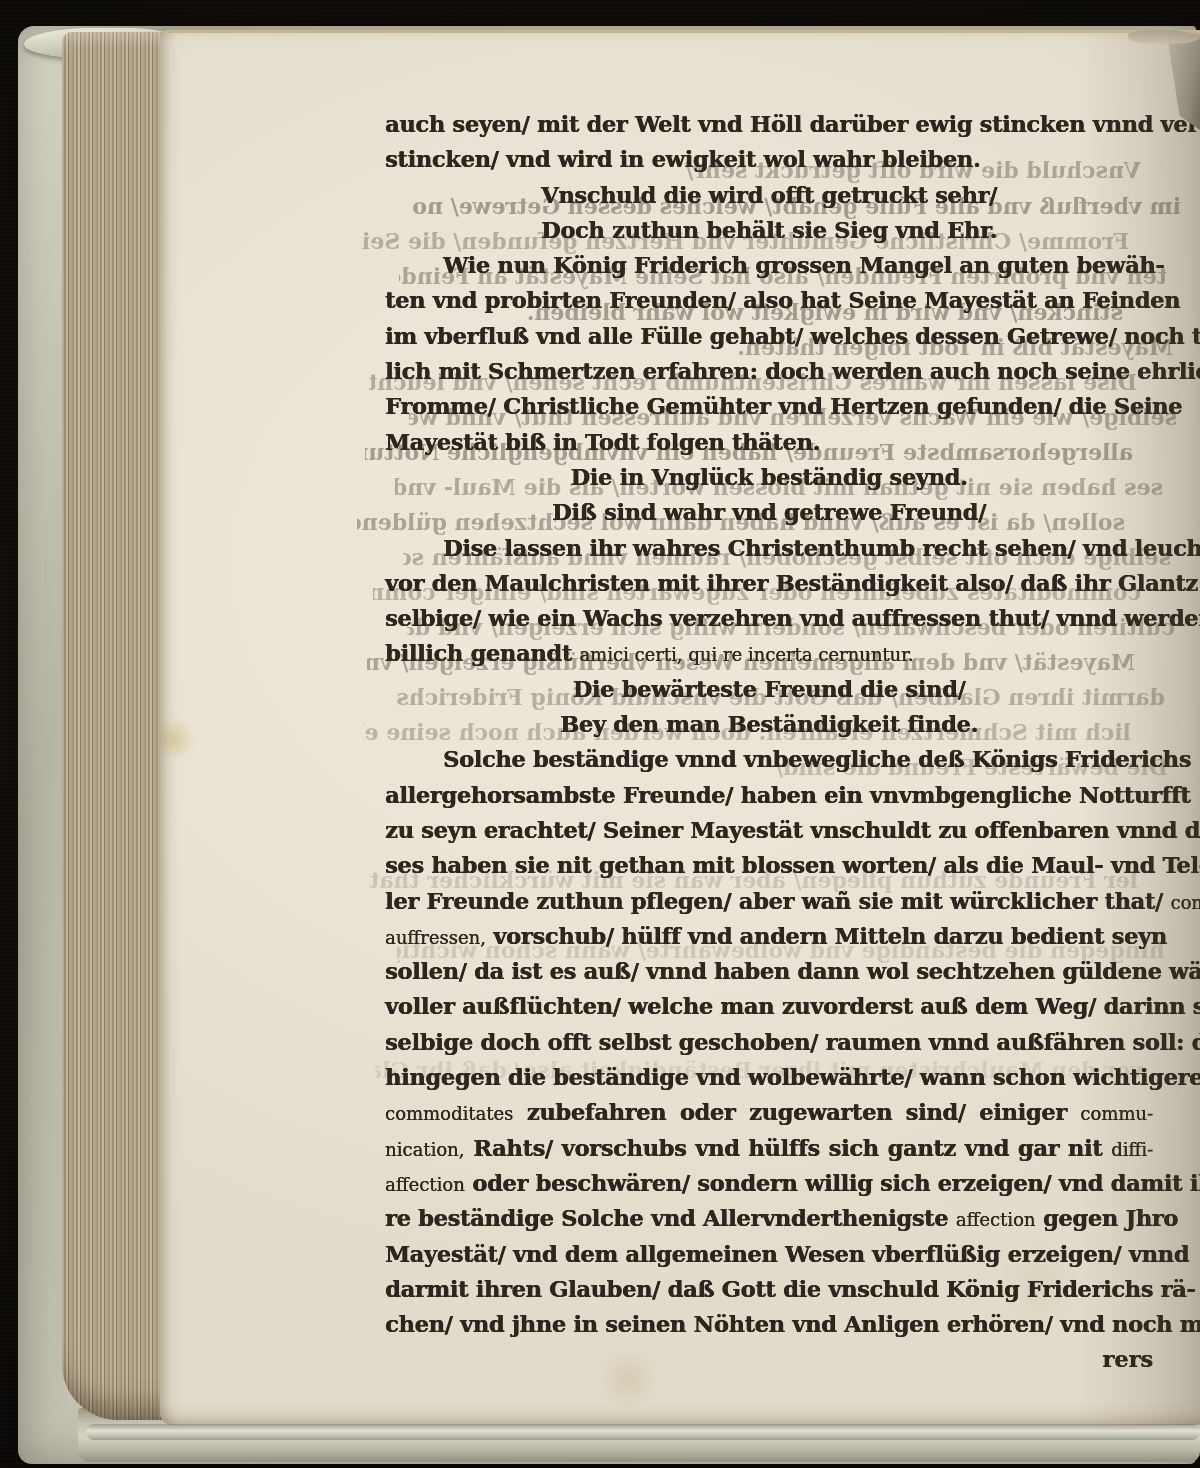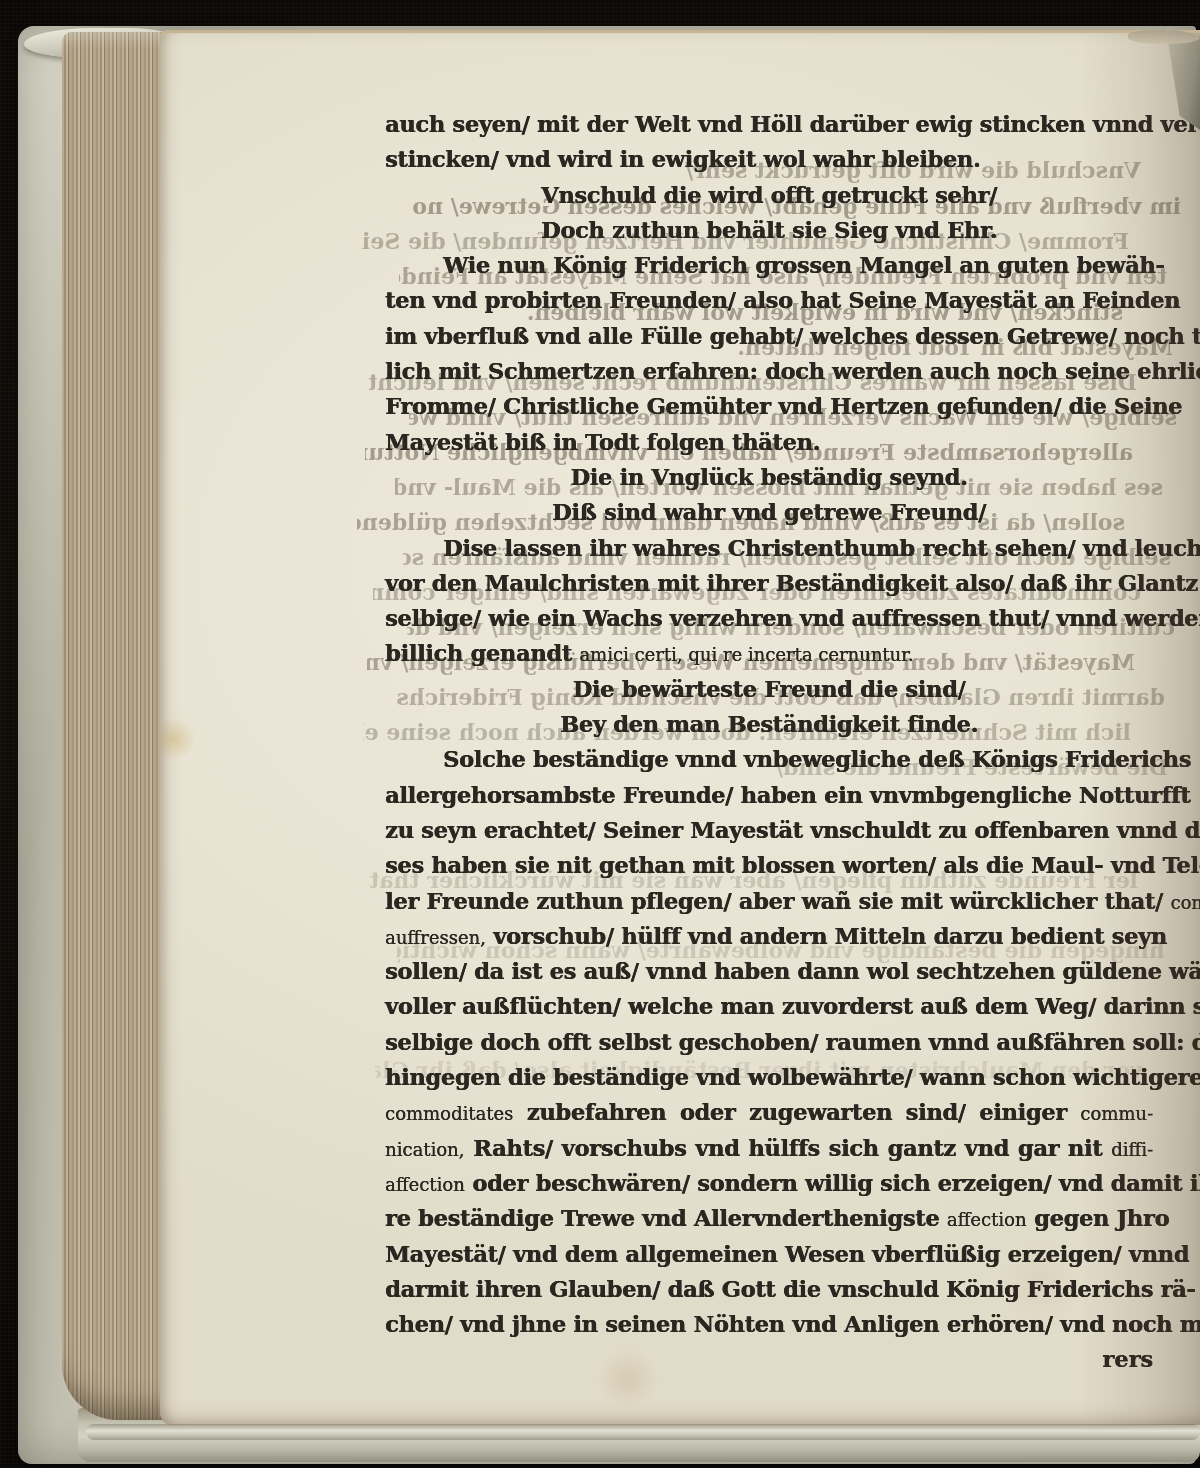--- a/index.html
+++ b/index.html
@@ -134,21 +134,21 @@
         <div class="line just"><span class="frk">ses haben sie nit gethan mit blossen worten/ als die Maul- vnd Tel-</span></div>
         <div class="line just"><span class="frk">ler Freunde zuthun pflegen/ aber wañ sie mit würcklicher that/ </span><span class="rom">com-</span></div>
         <div class="line just"><span class="rom">auffressen,</span><span class="frk"> vorschub/ hülff vnd andern Mitteln darzu bedient seyn</span></div>
         <div class="line just"><span class="frk">sollen/ da ist es auß/ vnnd haben dann wol sechtzehen güldene wägen</span></div>
         <div class="line just"><span class="frk">voller außflüchten/ welche man zuvorderst auß dem Weg/ darinn sie</span></div>
         <div class="line just"><span class="frk">selbige doch offt selbst geschoben/ raumen vnnd außfähren soll: da</span></div>
         <div class="line just"><span class="frk">hingegen die beständige vnd wolbewährte/ wann schon wichtigere </span></div>
         <div class="line just"><span class="rom">commoditates</span><span class="frk"> zubefahren oder zugewarten sind/ einiger </span><span class="rom">commu-</span></div>
         <div class="line just"><span class="rom">nication,</span><span class="frk"> Rahts/ vorschubs vnd hülffs sich gantz vnd gar nit </span><span class="rom">diffi-</span></div>
         <div class="line just"><span class="rom">affection</span><span class="frk"> oder beschwären/ sondern willig sich erzeigen/ vnd damit ih-</span></div>
-        <div class="line just"><span class="frk">re beständige Trewe vnd Allervnderthenigste </span><span class="rom">affection</span><span class="frk"> gegen Jhro</span></div>
+        <div class="line just"><span class="frk">re beständige Solche vnd Allervnderthenigste </span><span class="rom">affection</span><span class="frk"> gegen Jhro</span></div>
         <div class="line just"><span class="frk">Mayestät/ vnd dem allgemeinen Wesen vberflüßig erzeigen/ vnnd</span></div>
         <div class="line just"><span class="frk">darmit ihren Glauben/ daß Gott die vnschuld König Friderichs rä-</span></div>
         <div class="line just"><span class="frk">chen/ vnd jhne in seinen Nöhten vnd Anligen erhören/ vnd noch meh-</span></div>
       </div>
     <div class="catchword">rers</div>
     <div class="gutter-shade"></div>
   </div>
 
   <div class="facing-sliver"></div>
   <div class="edge-ragged"></div>

